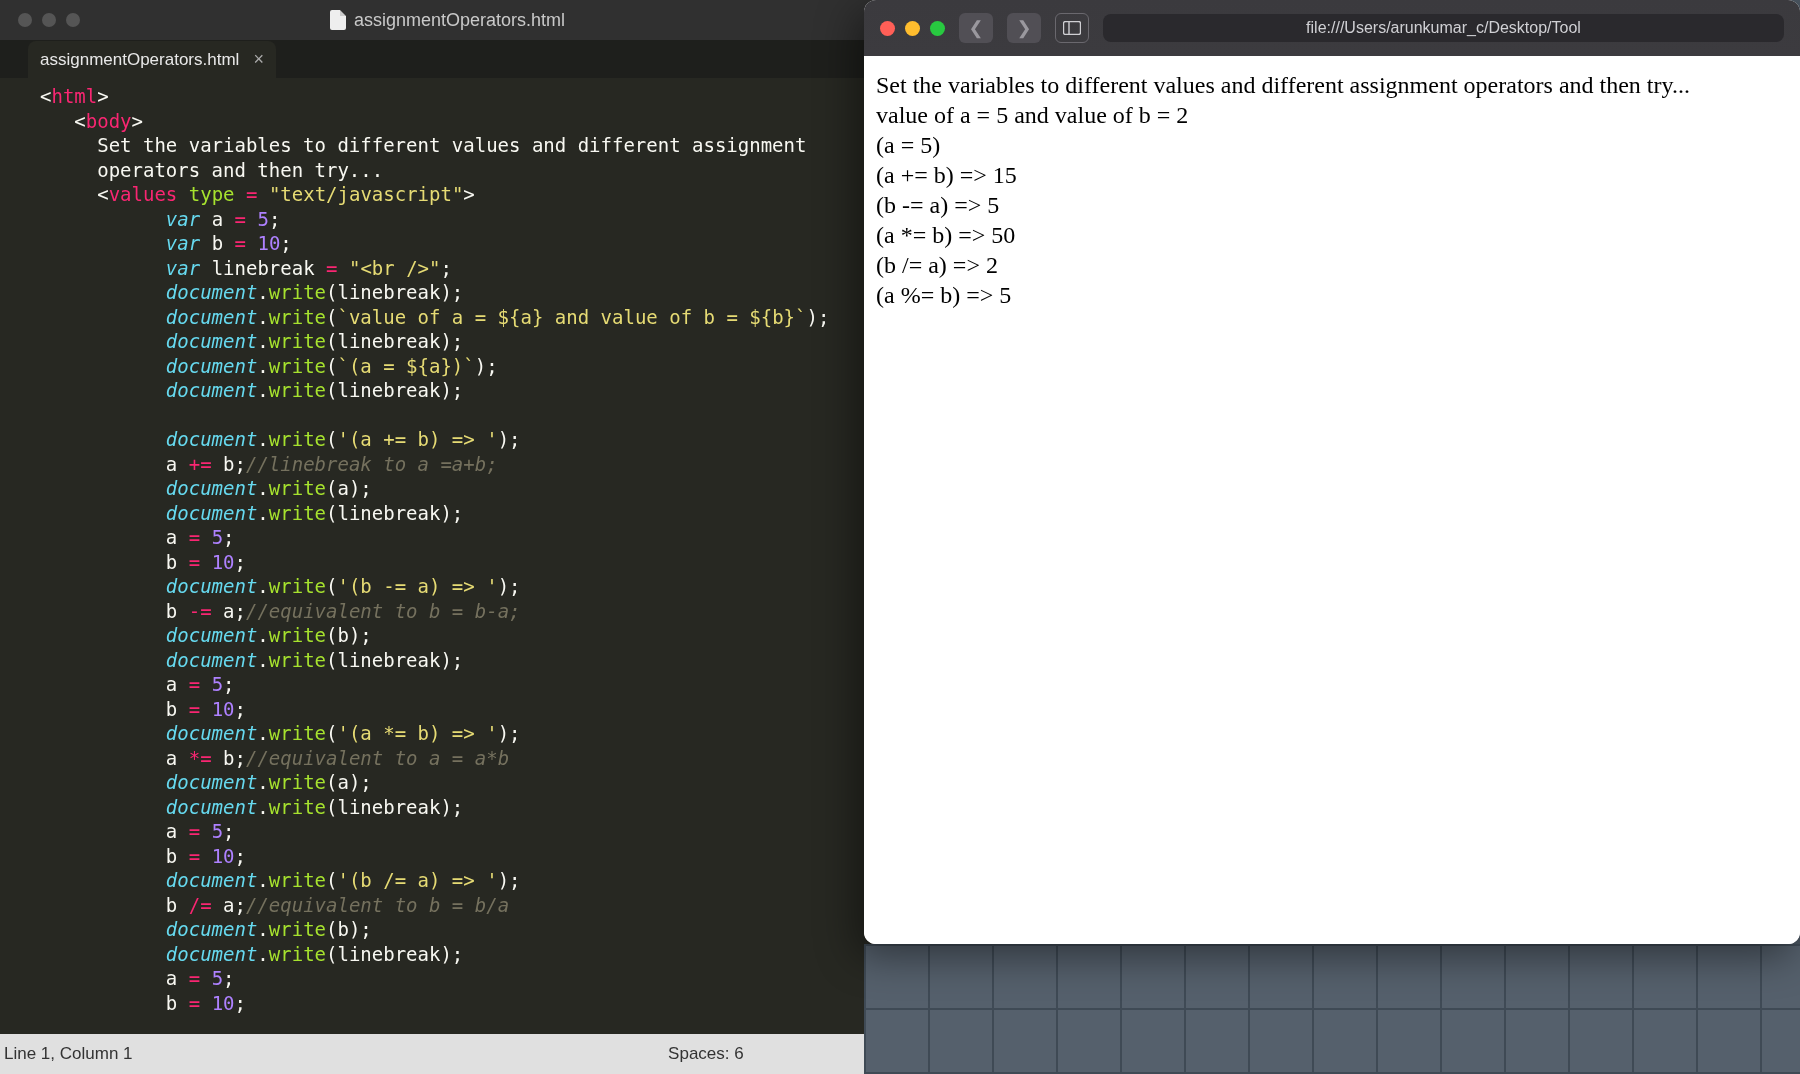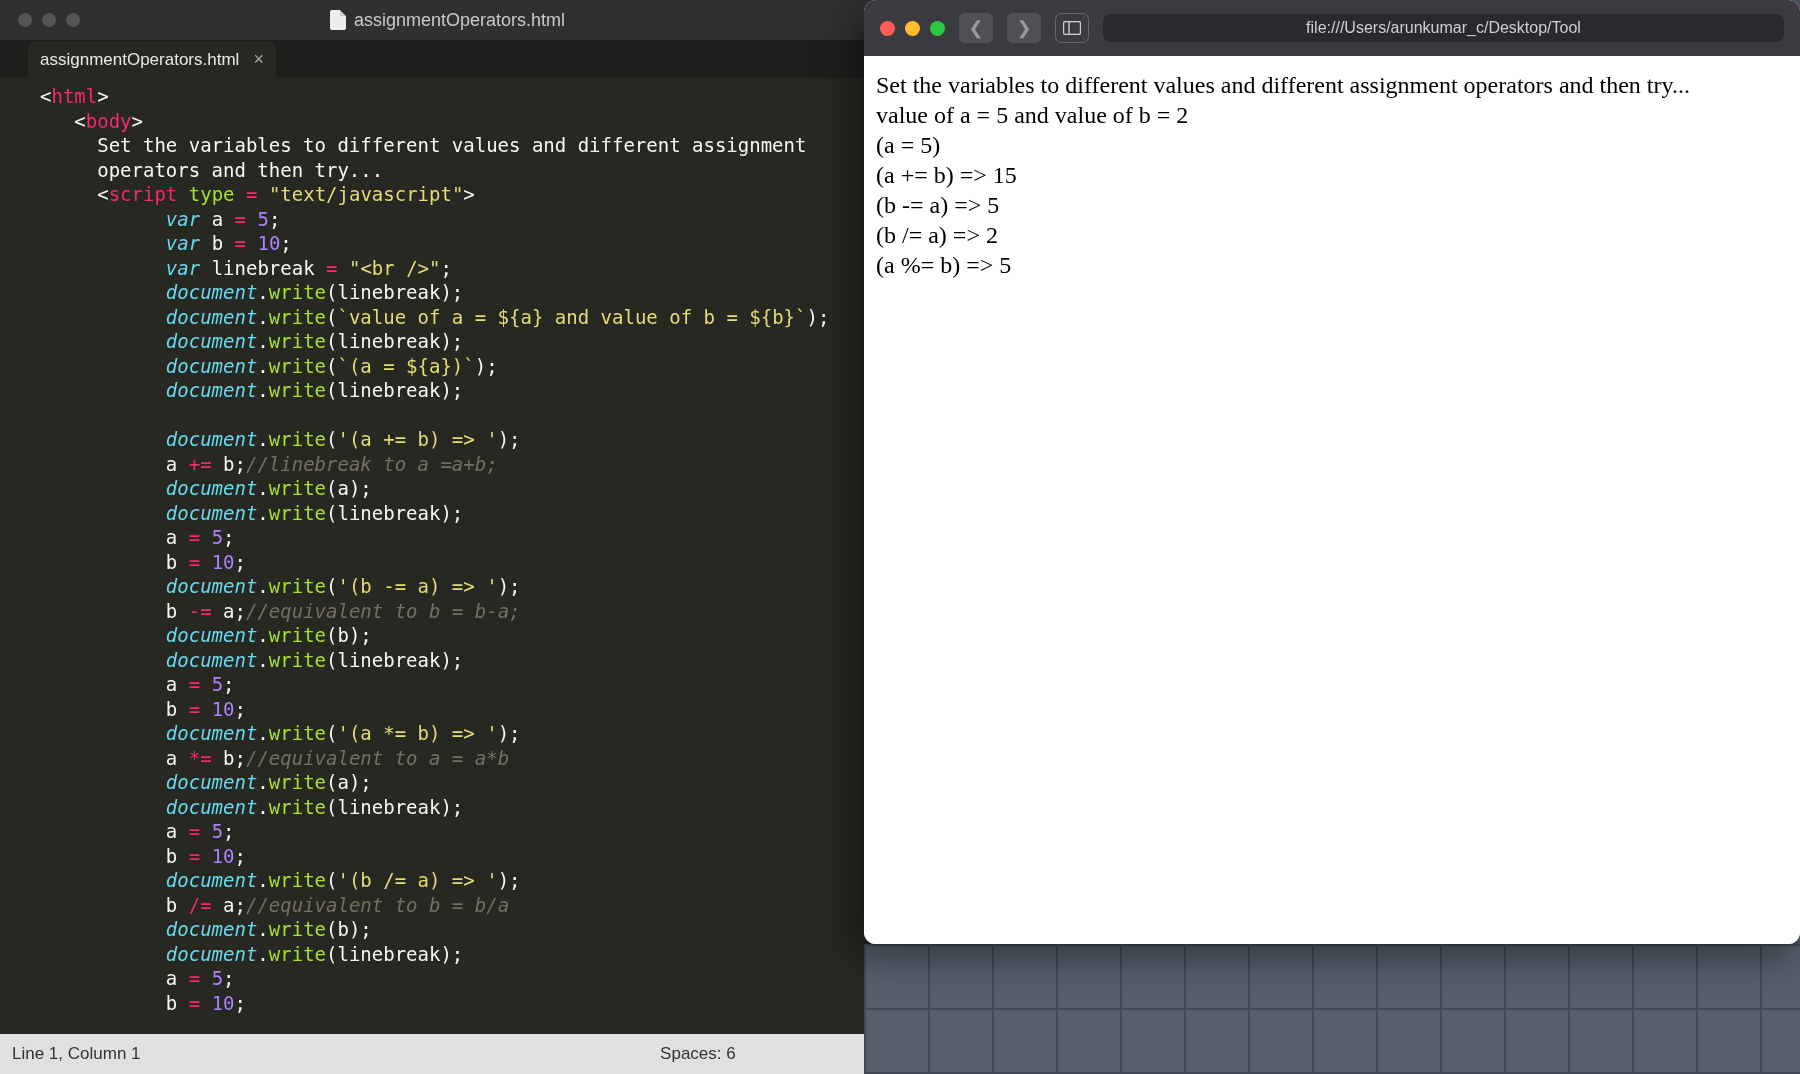--- a/index.html
+++ b/index.html
@@ -97,21 +97,21 @@
 .punct  { color: #f8f8f2; }
 .plain  { color: #f8f8f2; text-align: center; }
 
 .editor-statusbar {
   height: 40px;
   background: #e0e0e0;
   color: #333;
   font-size: 17px;
   display: flex;
   align-items: center;
-  padding: 0 12px;
+  padding: 0 4px;
   gap: 60px;
 }
 .editor-statusbar .spacer { flex: 1; }
 
 
 .browser {
   position: absolute;
   left: 864px; top: 0;
   width: 936px; height: 944px;
   border-radius: 12px;
@@ -189,21 +189,21 @@
     <div class="editor-tab">
       <span>assignmentOperators.html</span>
       <span class="close">×</span>
     </div>
   </div>
 
   <div class="code-area"><span class="punct">&lt;</span><span class="tag">html</span><span class="punct">&gt;</span>
    <span class="punct">&lt;</span><span class="tag">body</span><span class="punct">&gt;</span>
      <span class="plain">Set the variables to different values and different assignment</span>
      <span class="plain">operators and then try...</span>
-     <span class="punct">&lt;</span><span class="tag">script</span> <span class="attr">type</span> <span class="op">=</span> <span class="str">"text/javascript"</span><span class="punct">&gt;</span>
+     <span class="punct">&lt;</span><span class="tag">values</span> <span class="attr">type</span> <span class="op">=</span> <span class="str">"text/javascript"</span><span class="punct">&gt;</span>
            <span class="kw">var</span> <span class="var">a</span> <span class="op">=</span> <span class="num">5</span><span class="punct">;</span>
            <span class="kw">var</span> <span class="var">b</span> <span class="op">=</span> <span class="num">10</span><span class="punct">;</span>
            <span class="kw">var</span> <span class="var">linebreak</span> <span class="op">=</span> <span class="str">"&lt;br /&gt;"</span><span class="punct">;</span>
            <span class="func">document</span><span class="punct">.</span><span class="call">write</span><span class="punct">(</span><span class="var">linebreak</span><span class="punct">);</span>
            <span class="func">document</span><span class="punct">.</span><span class="call">write</span><span class="punct">(</span><span class="str">`value of a = ${a} and value of b = ${b}`</span><span class="punct">);</span>
            <span class="func">document</span><span class="punct">.</span><span class="call">write</span><span class="punct">(</span><span class="var">linebreak</span><span class="punct">);</span>
            <span class="func">document</span><span class="punct">.</span><span class="call">write</span><span class="punct">(</span><span class="str">`(a = ${a})`</span><span class="punct">);</span>
            <span class="func">document</span><span class="punct">.</span><span class="call">write</span><span class="punct">(</span><span class="var">linebreak</span><span class="punct">);</span>
 
            <span class="func">document</span><span class="punct">.</span><span class="call">write</span><span class="punct">(</span><span class="str">'(a += b) =&gt; '</span><span class="punct">);</span>
@@ -260,16 +260,17 @@
       <span>file:///Users/arunkumar_c/Desktop/Tool</span>
     </div>
   </div>
 
   <div class="page">
     <div>Set the variables to different values and different assignment operators and then try...</div>
     <div>value of a = 5 and value of b = 2</div>
     <div>(a = 5)</div>
     <div>(a += b) =&gt; 15</div>
     <div>(b -= a) =&gt; 5</div>
+    <div>(a *= b) =&gt; 50</div>
     <div>(b /= a) =&gt; 2</div>
     <div>(a %= b) =&gt; 5</div>
   </div>
 </div>
 
 </body></html>

